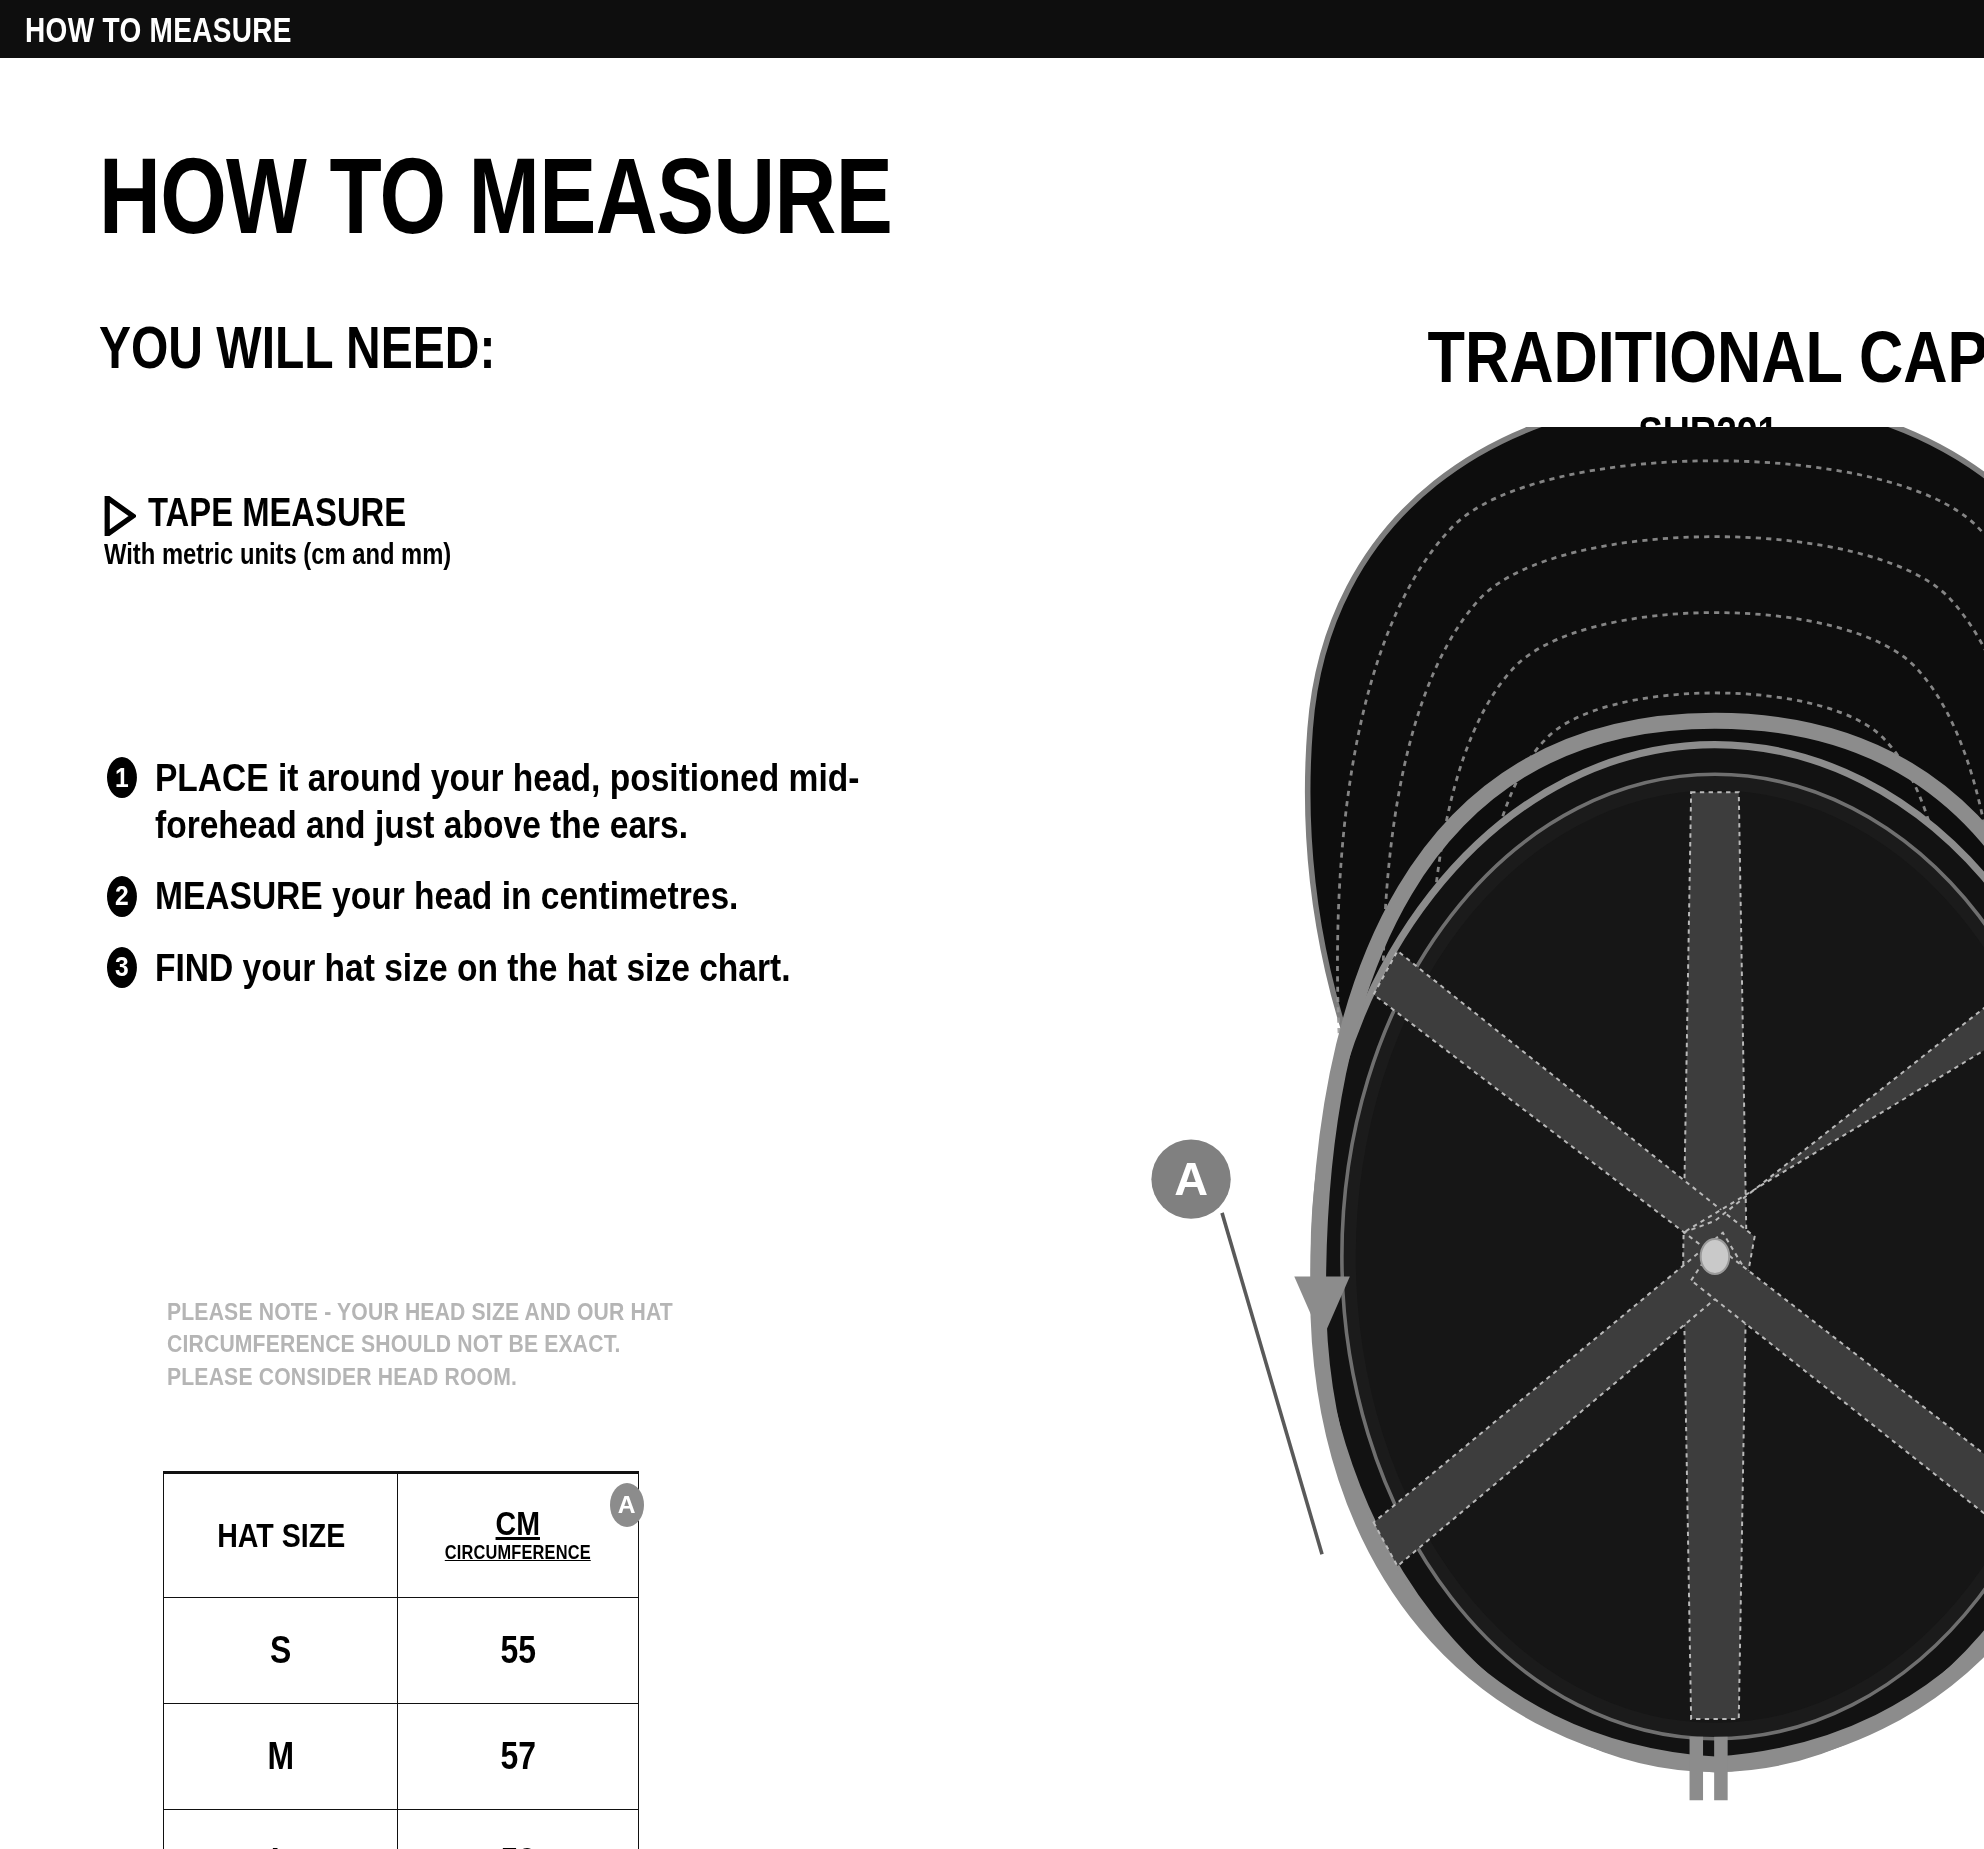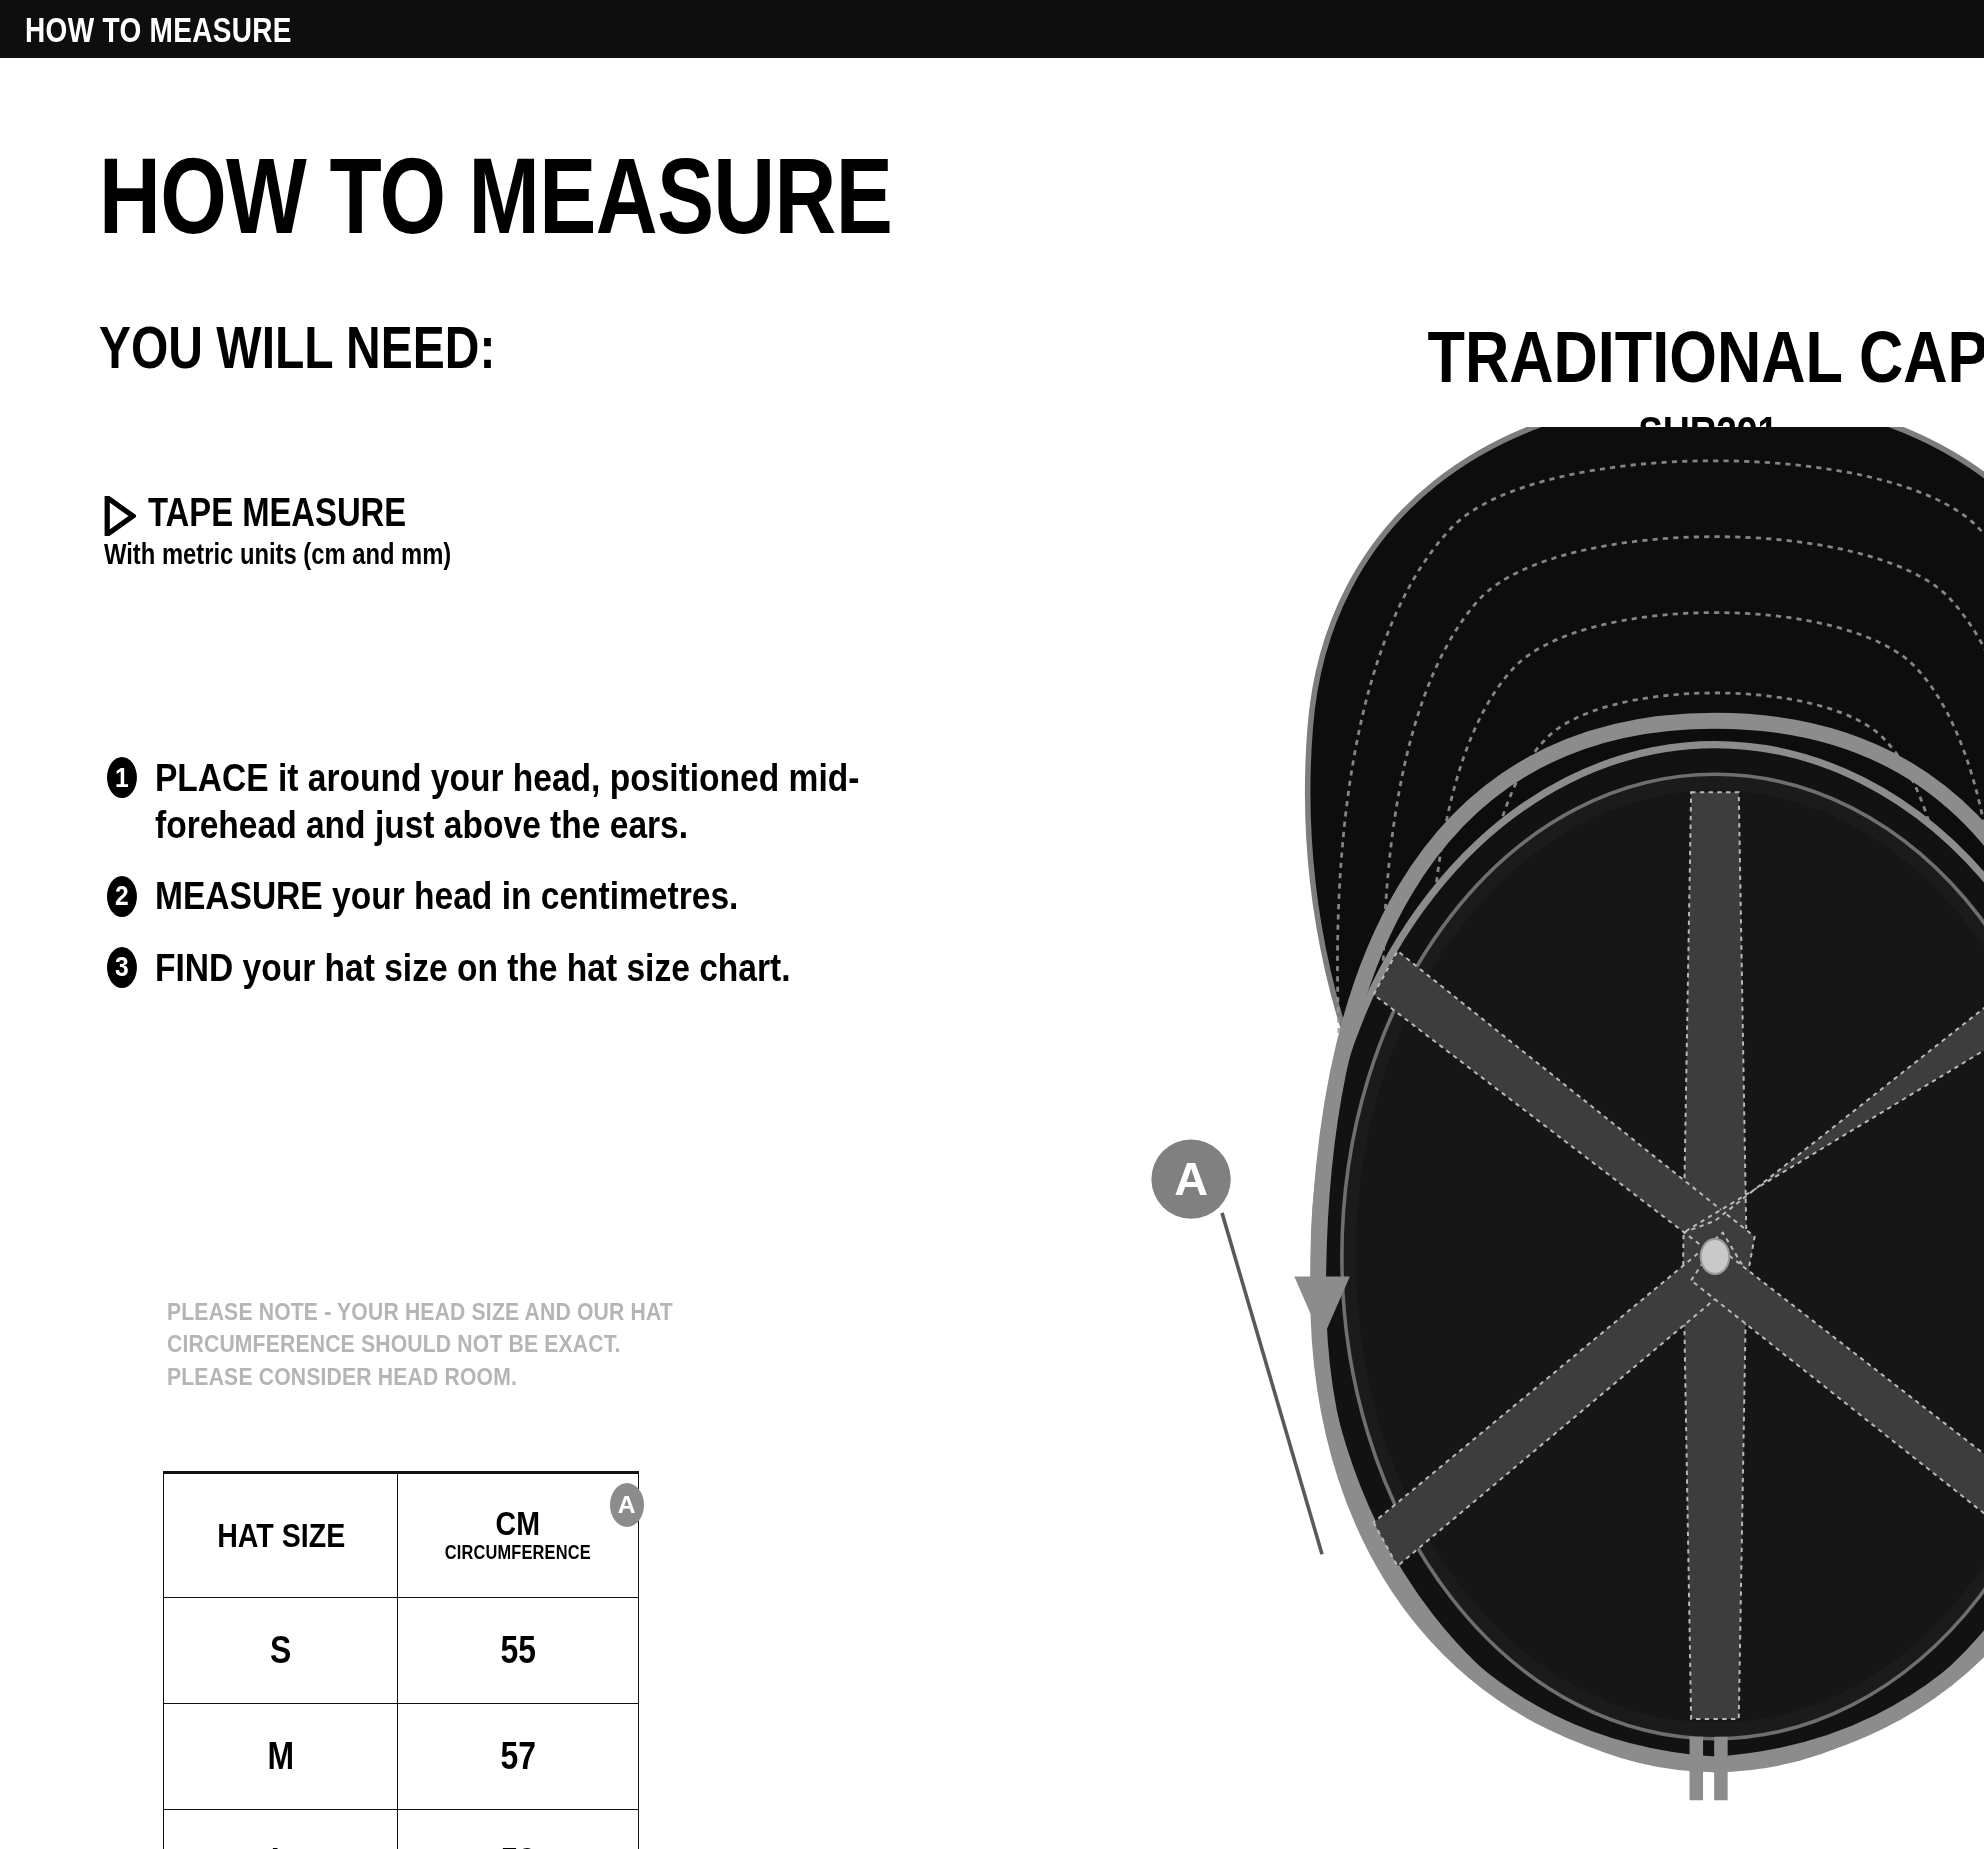--- a/index.html
+++ b/index.html
@@ -93,20 +93,21 @@
     position:absolute;left:163px;top:1413px;
     width:476px;
     border-collapse:collapse;
     border:1.6px solid #111;
     border-top:3.6px solid #111;
   }
   .tbl td,.tbl th{
     border:1.6px solid #111;
     text-align:center;vertical-align:middle;
     padding:0;
+    text-decoration:underline;
   }
   .tbl .hcell{height:123px;position:relative;}
   .tbl .rcell{height:105px;}
   .col-a{width:232px;}
   .col-b{width:238px;}
   .th-text{
     font-size:34px;font-weight:700;color:#000;
     transform:scaleX(.84);display:inline-block;
     white-space:nowrap;
   }

